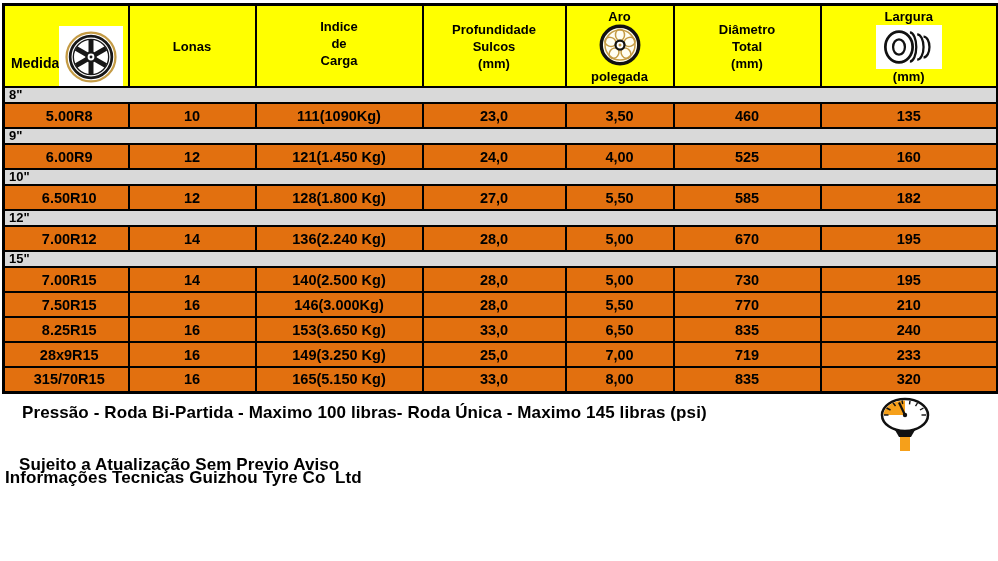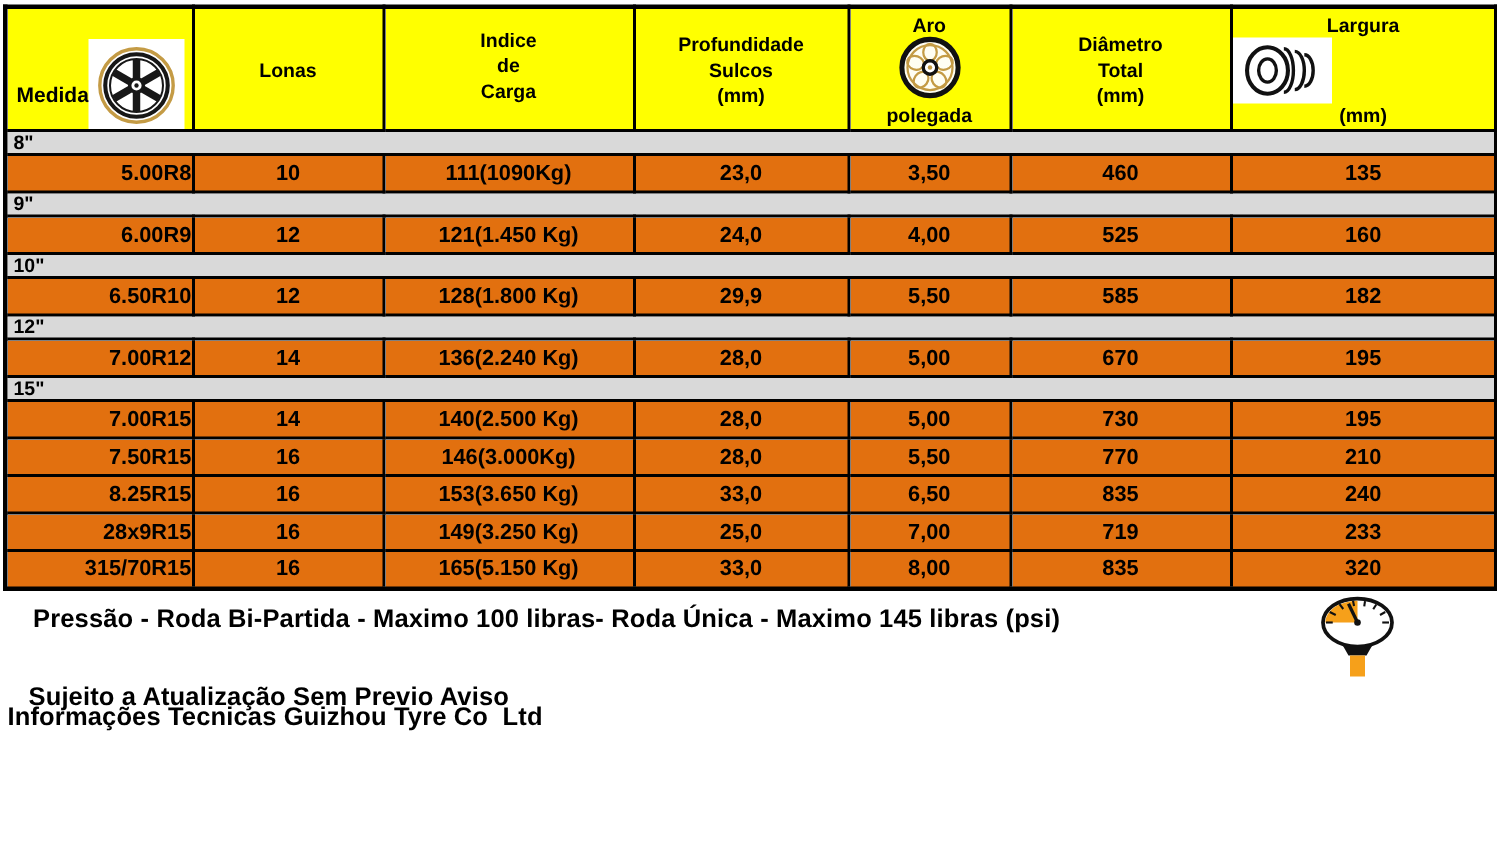--- a/index.html
+++ b/index.html
@@ -36,29 +36,29 @@
     height:78px;
     vertical-align:middle;
     padding:0;
   }
   .hdr-stack{display:flex;flex-direction:column;justify-content:center;align-items:center;height:100%;line-height:17px;}
   .hdr-stack.low{justify-content:center;padding-bottom:5px;}
   .hdr-medida{position:relative;height:100%;margin-top:25px;}
   .hdr-medida .medida-label{position:absolute;left:6px;top:36px;font-size:14px;}
   .icon-box{background:#ffffff;display:flex;align-items:center;justify-content:center;}
   .medida-box{position:absolute;right:5px;top:7px;width:64px;height:63px;}
-  .hdr-between{display:flex;flex-direction:column;justify-content:space-between;height:100%;padding:3px 0 2px 0;line-height:15px;}
+  .hdr-between{display:flex;flex-direction:column;justify-content:space-between;align-items:center;height:100%;padding:3px 0 2px 0;line-height:15px;}
   .largura-box{width:66px;height:44px;}
   tr.data td{
     background:var(--row-bg);
     font-size:14.5px;
     height:25px;
     text-align:center;
   }
-  tr.data td.left{text-align:right;padding-left:6px;}
+  tr.data td.left{text-align:center;padding-left:6px;}
   tr.section td{
     background:var(--section-bg);
     font-size:13px;
     height:15px;
     text-align:left;
     padding-left:4px;
     line-height:14px;
   }
   .footer-line{position:absolute;white-space:pre;font-size:17px;letter-spacing:0.1px;}
   #pressure-note{left:22px;top:403px;}
@@ -190,21 +190,21 @@
         <td>525</td>
         <td>160</td>
       </tr>
       <tr class="section">
         <td colspan="7">10"</td>
       </tr>
       <tr class="data">
         <td class="left">6.50R10</td>
         <td>12</td>
         <td>128(1.800 Kg)</td>
-        <td>29,9</td>
+        <td>27,0</td>
         <td>5,50</td>
         <td>585</td>
         <td>182</td>
       </tr>
       <tr class="section">
         <td colspan="7">12"</td>
       </tr>
       <tr class="data">
         <td class="left">7.00R12</td>
         <td>14</td>

